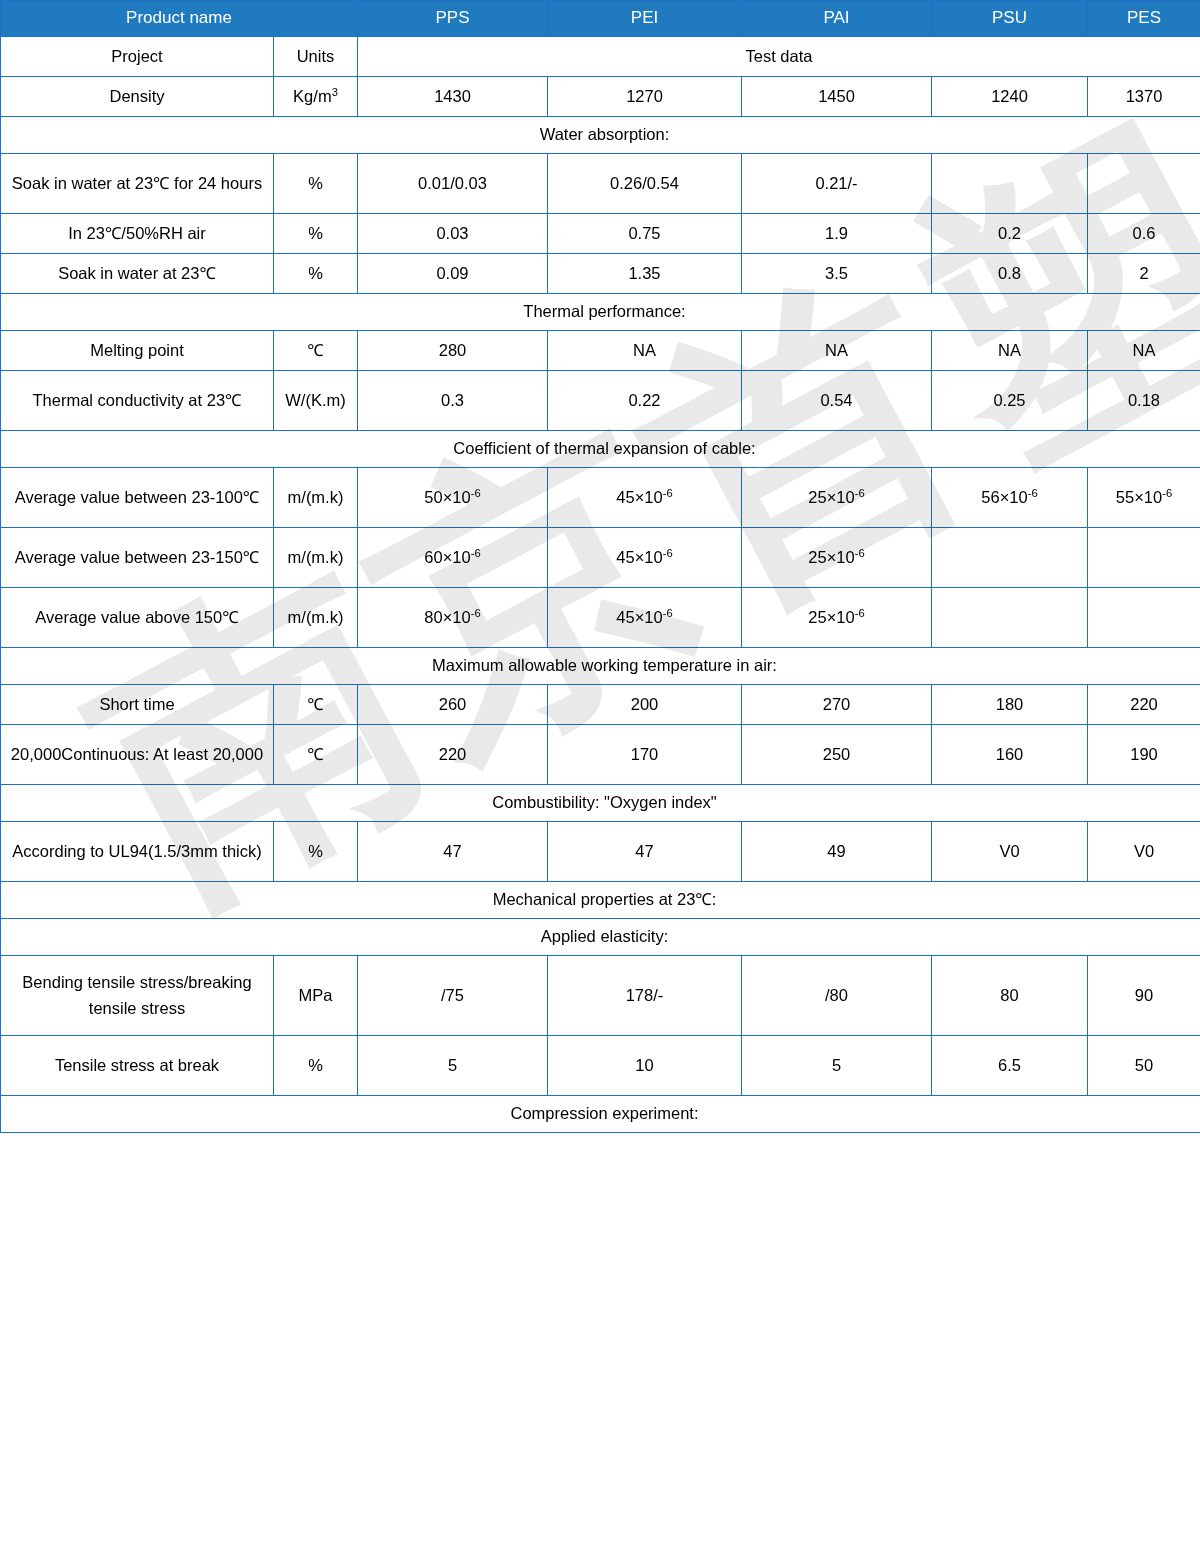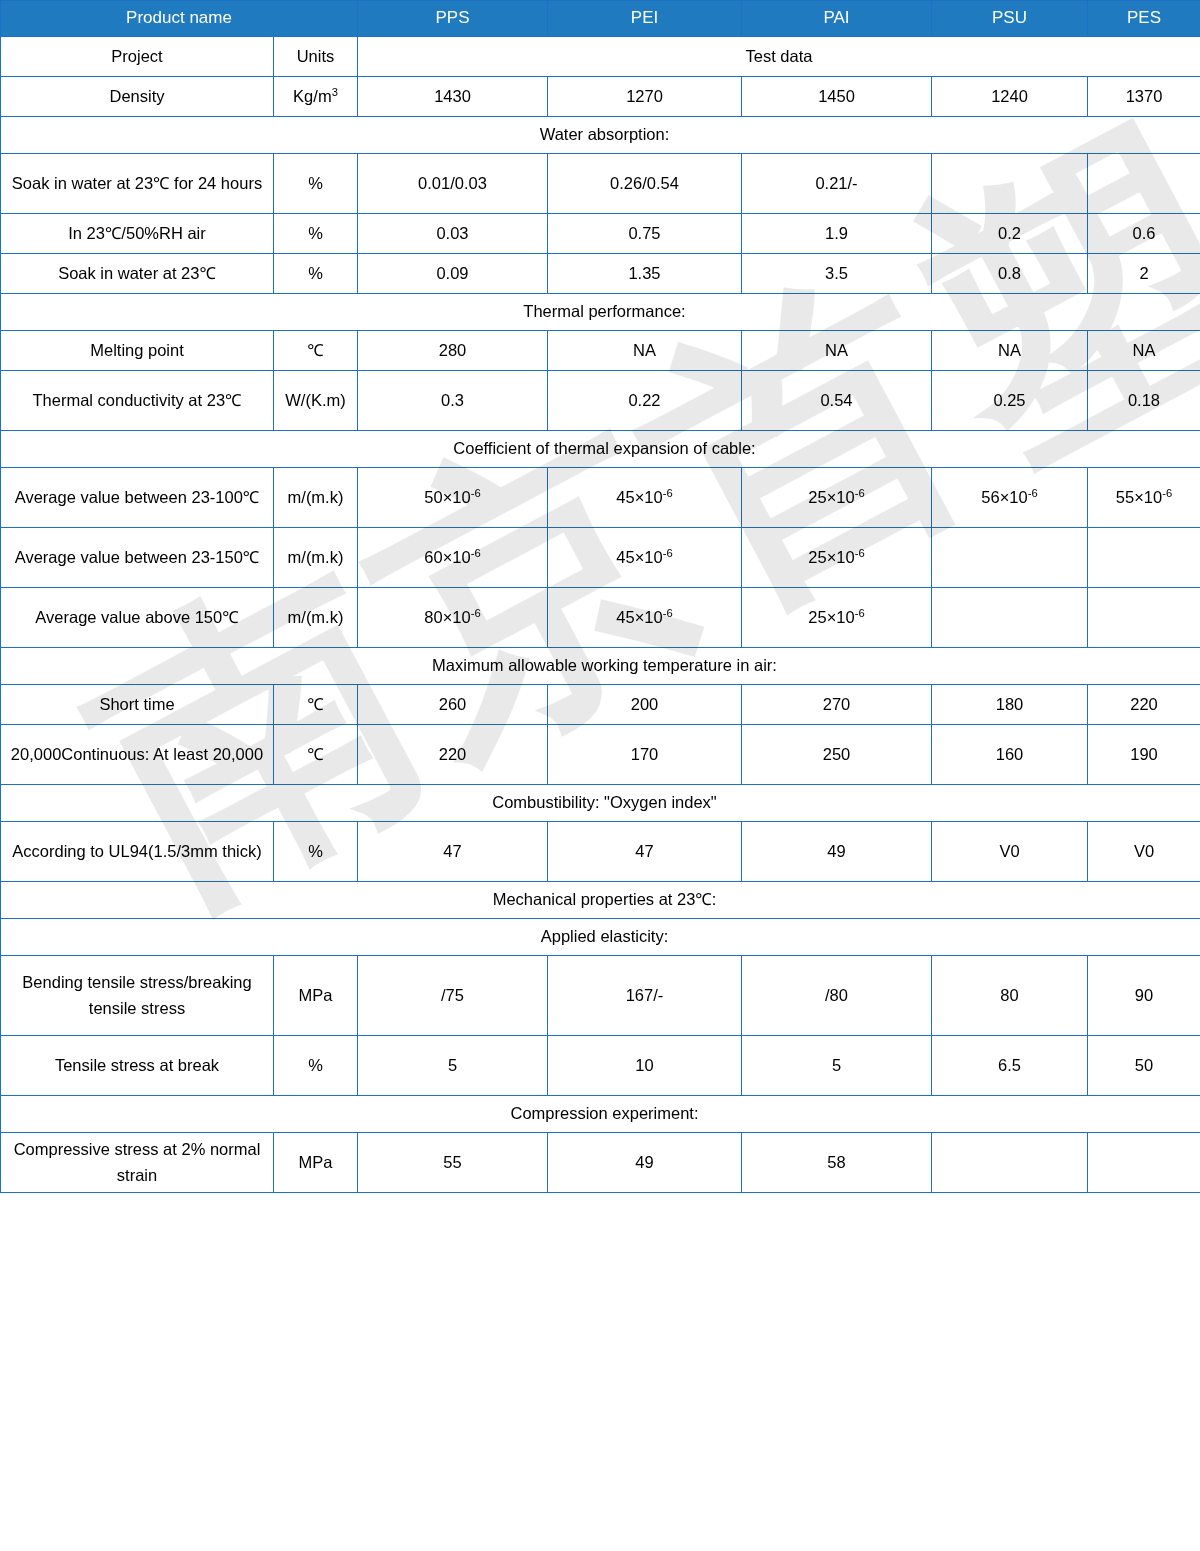--- a/index.html
+++ b/index.html
@@ -247,42 +247,33 @@
         <tr class="row-h37">
           <td colspan="7" class="section">Mechanical properties at 23℃:</td>
         </tr>
         <tr class="row-h37">
           <td colspan="7" class="section">Applied elasticity:</td>
         </tr>
         <tr class="row-h80">
           <td class="label">Bending tensile stress/breaking tensile stress</td>
           <td>MPa</td>
           <td>/75</td>
-          <td>167/-</td>
+          <td>178/-</td>
           <td>/80</td>
           <td>80</td>
           <td>90</td>
         </tr>
         <tr class="row-h60">
           <td class="label">Tensile stress at break</td>
           <td>%</td>
           <td>5</td>
           <td>10</td>
           <td>5</td>
           <td>6.5</td>
           <td>50</td>
         </tr>
         <tr class="row-h37">
           <td colspan="7" class="section">Compression experiment:</td>
         </tr>
-        <tr class="row-h60">
-          <td class="label">Compressive stress at 2% normal strain</td>
-          <td>MPa</td>
-          <td>55</td>
-          <td>49</td>
-          <td>58</td>
-          <td></td>
-          <td></td>
-        </tr>
       </tbody>
   </table>
 
 </div>
 
 </body></html>

